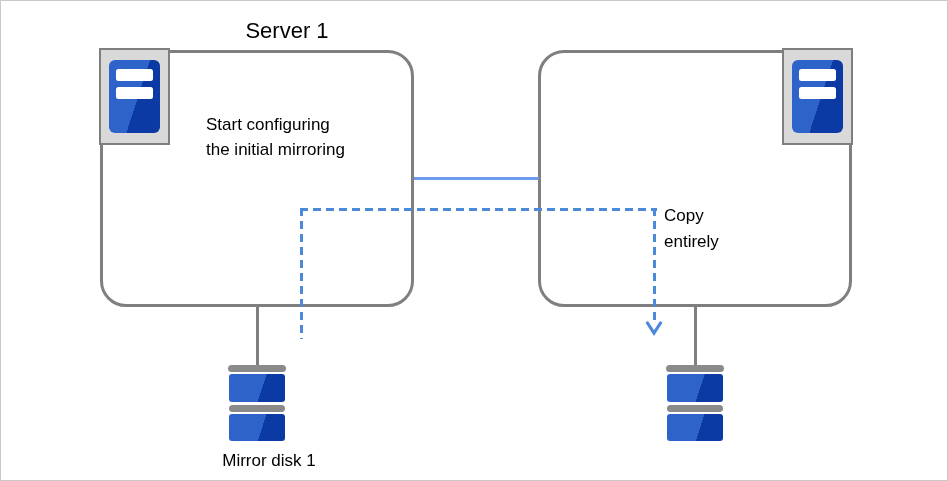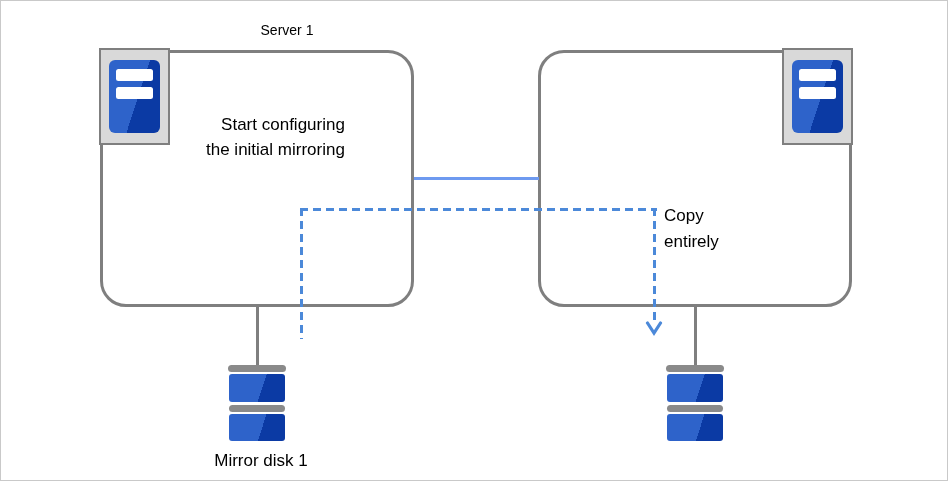--- a/index.html
+++ b/index.html
@@ -11,21 +11,21 @@
   
   .box{
     position:absolute;width:314px;height:257px;top:49px;
     border:3px solid #7f7f7f;border-radius:26px;box-sizing:border-box;background:#fff;
   }
   .b1{left:99px;}
   .b2{left:537px;}
   
   .title{
     position:absolute;top:19px;width:230px;text-align:center;
-    font-size:14px;line-height:21px;
+    font-size:22px;line-height:21px;
   }
   .t1{left:171px;}
   .t2{left:560px;}
   
   .srv-icon{
     position:absolute;top:47px;width:71px;height:97px;
     background:#d9d9d9;border:2px solid #7f7f7f;box-sizing:border-box;
   }
   .i1{left:98px;}
   .i2{left:781px;}
@@ -36,21 +36,21 @@
   }
   .slot{
     position:absolute;left:7px;width:37px;height:12px;background:#ffffff;border-radius:2.5px;
   }
   .slot.s1{top:9px;}
   .slot.s2{top:27px;}
   
   .note{
     position:absolute;font-size:17px;line-height:25px;white-space:pre-line;
   }
-  .n1{left:205px;top:111px;text-align:right;}
+  .n1{left:205px;top:111px;}
   .copy-note{left:663px;top:202px;line-height:26px;}
   
   .line-solid{
     position:absolute;left:413px;top:176px;width:125px;height:3px;background:#6e9af0;
   }
   
   .dash-h{
     position:absolute;left:299px;top:207px;width:357px;height:3px;
     background:repeating-linear-gradient(90deg,#4c89d9 0 8px,transparent 8px 13px);
   }
@@ -76,21 +76,21 @@
   .d1 .cap-mid{left:228px;top:404px;width:56px;}
   .d1 .body-2 {left:228px;top:413px;height:27px;}
   .d2 .cap-top{left:665px;top:364px;width:58px;}
   .d2 .body-1 {left:666px;top:373px;}
   .d2 .cap-mid{left:666px;top:404px;width:56px;}
   .d2 .body-2 {left:666px;top:413px;height:27px;}
   
   .disk-label{
     position:absolute;top:449px;width:200px;text-align:center;font-size:17px;line-height:21px;
   }
-  .dl1{left:160px;text-align:center;}
+  .dl1{left:168px;text-align:center;}
   .dl2{left:597px;}
 </style>
 </head>
 <body>
 
 <div class="canvas">
 
   <div class="title t1">Server 1</div>
 
   <div class="box b1"></div>

